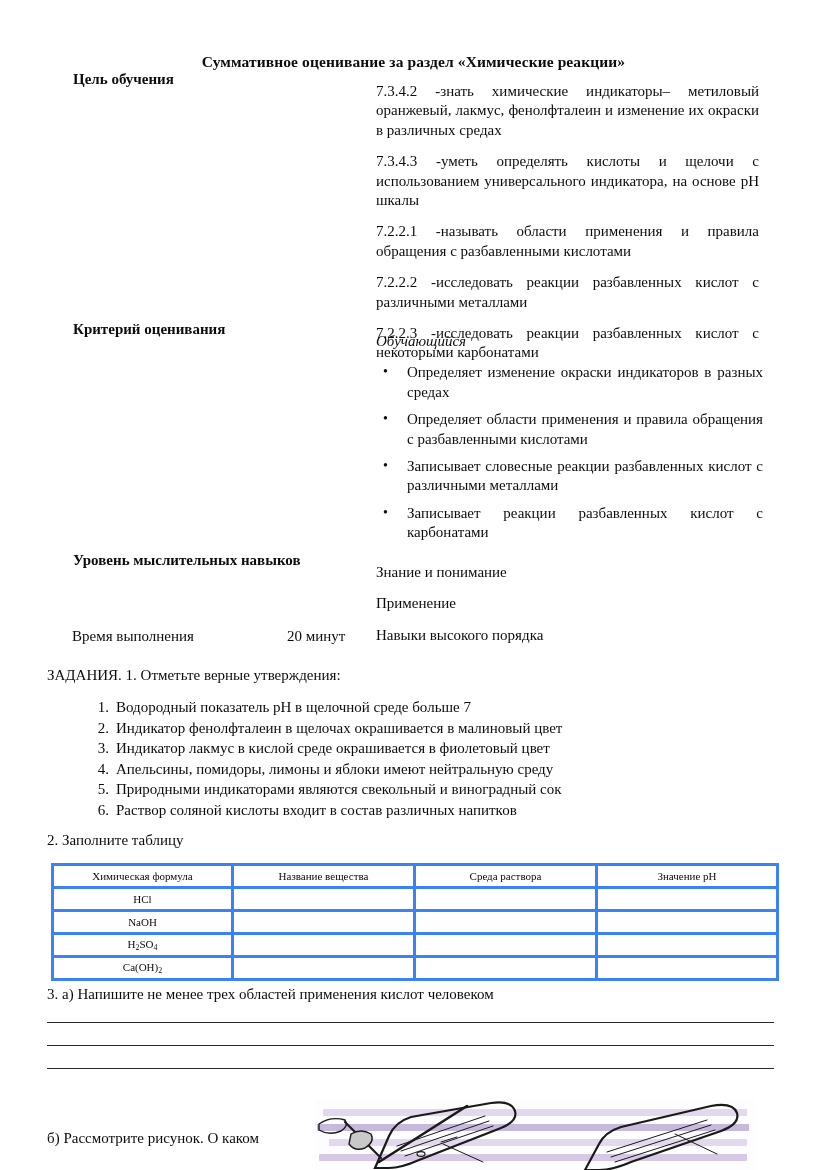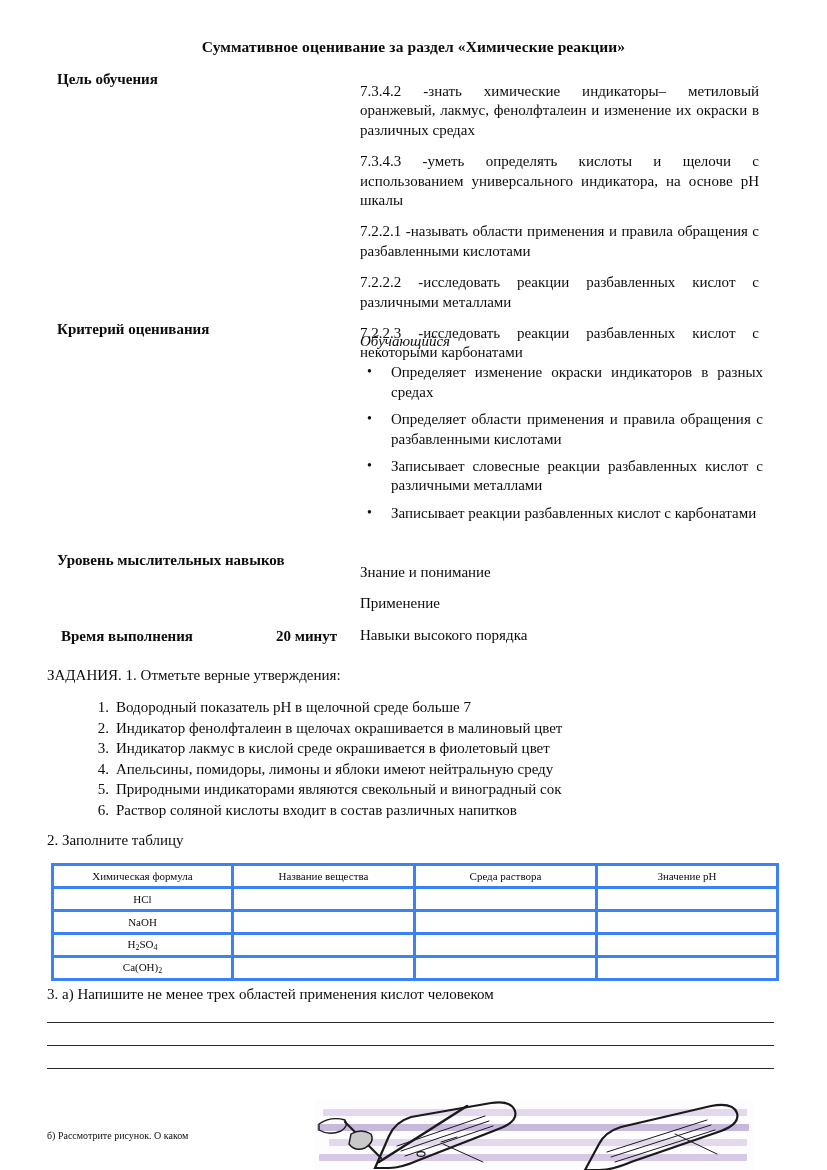--- a/index.html
+++ b/index.html
@@ -19,21 +19,21 @@
     position: relative;
     width: 827px;
     height: 1170px;
     box-sizing: border-box;
   }
 
   
   .doc-title {
     position: absolute;
     left: 0;
-    top: 38px;
+    top: 53px;
     width: 827px;
     text-align: center;
     font-size: 15.5px;
     font-weight: bold;
     letter-spacing: 0.1px;
   }
 
   
   .spec-row {
     position: absolute;
@@ -43,20 +43,21 @@
     align-items: flex-start;
   }
   .spec-label {
     width: 291px;
     flex: 0 0 291px;
     font-size: 15px;
     font-weight: bold;
     line-height: 19.4px;
     padding-right: 6px;
     box-sizing: border-box;
+    margin-left: 16px;
   }
   .spec-value {
     flex: 1 1 auto;
     font-size: 15px;
     line-height: 19.4px;
   }
   .just {
     text-align: justify;
     text-justify: inter-word;
   }
@@ -90,26 +91,26 @@
     top: -1px;
     font-size: 14px;
     line-height: 19.4px;
   }
 
   .plainline { margin: 12px; font-size: 15px; line-height: 19.4px; }
 
   
   .time-row {
     position: absolute;
-    left: 61px;
+    left: 72px;
     top: 628px;
     display: flex;
     align-items: center;
     font-size: 15px;
-    font-weight: bold;
+    font-weight: normal;
   }
   .time-label { width: 215px; flex: 0 0 215px; }
 
   
   .tasks-head {
     position: absolute;
     left: 47px;
     top: 665px;
     font-size: 15px;
     line-height: 20px;
@@ -183,21 +184,21 @@
     border-top: 1.6px solid #2a2a2a;
   }
   .rule.r1 { top: 1022px; }
   .rule.r2 { top: 1045px; }
   .rule.r3 { top: 1068px; }
 
   .task3b {
     position: absolute;
     left: 47px;
     top: 1130px;
-    font-size: 10px;
+    font-size: 15px;
   }
 
   
   .figure {
     position: absolute;
     left: 315px;
     top: 1100px;
     width: 440px;
     height: 70px;
     overflow: hidden;

